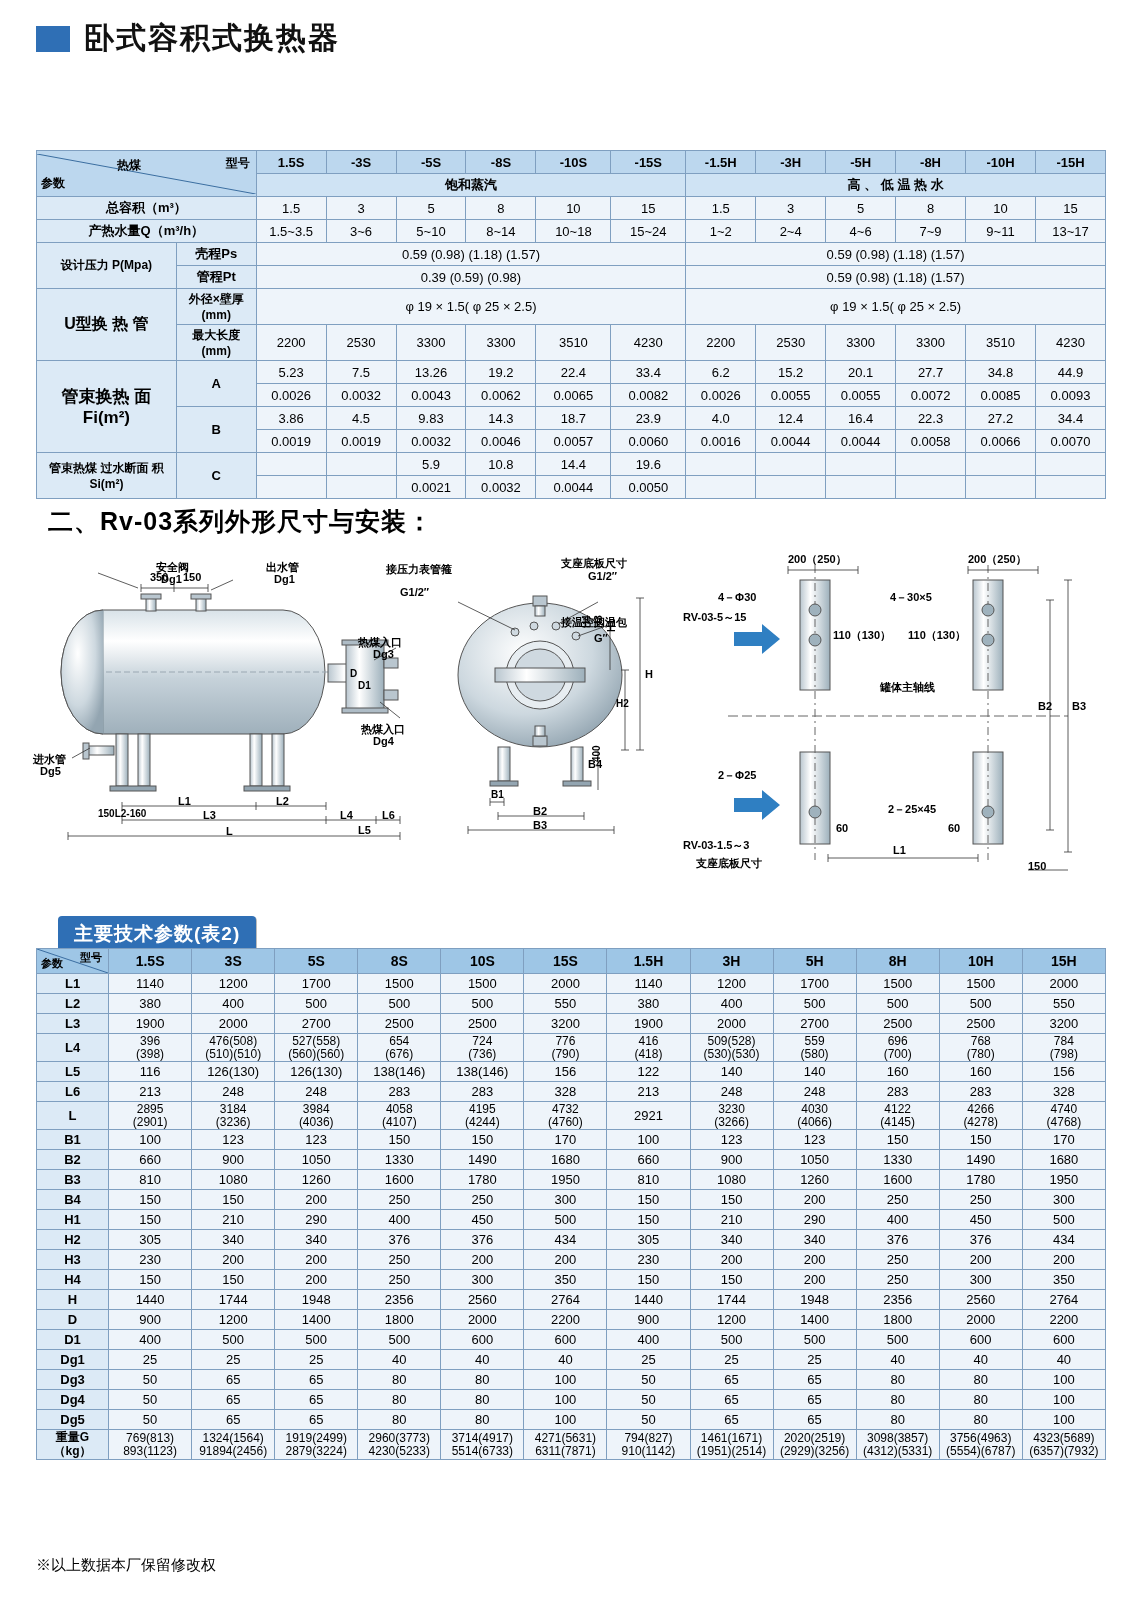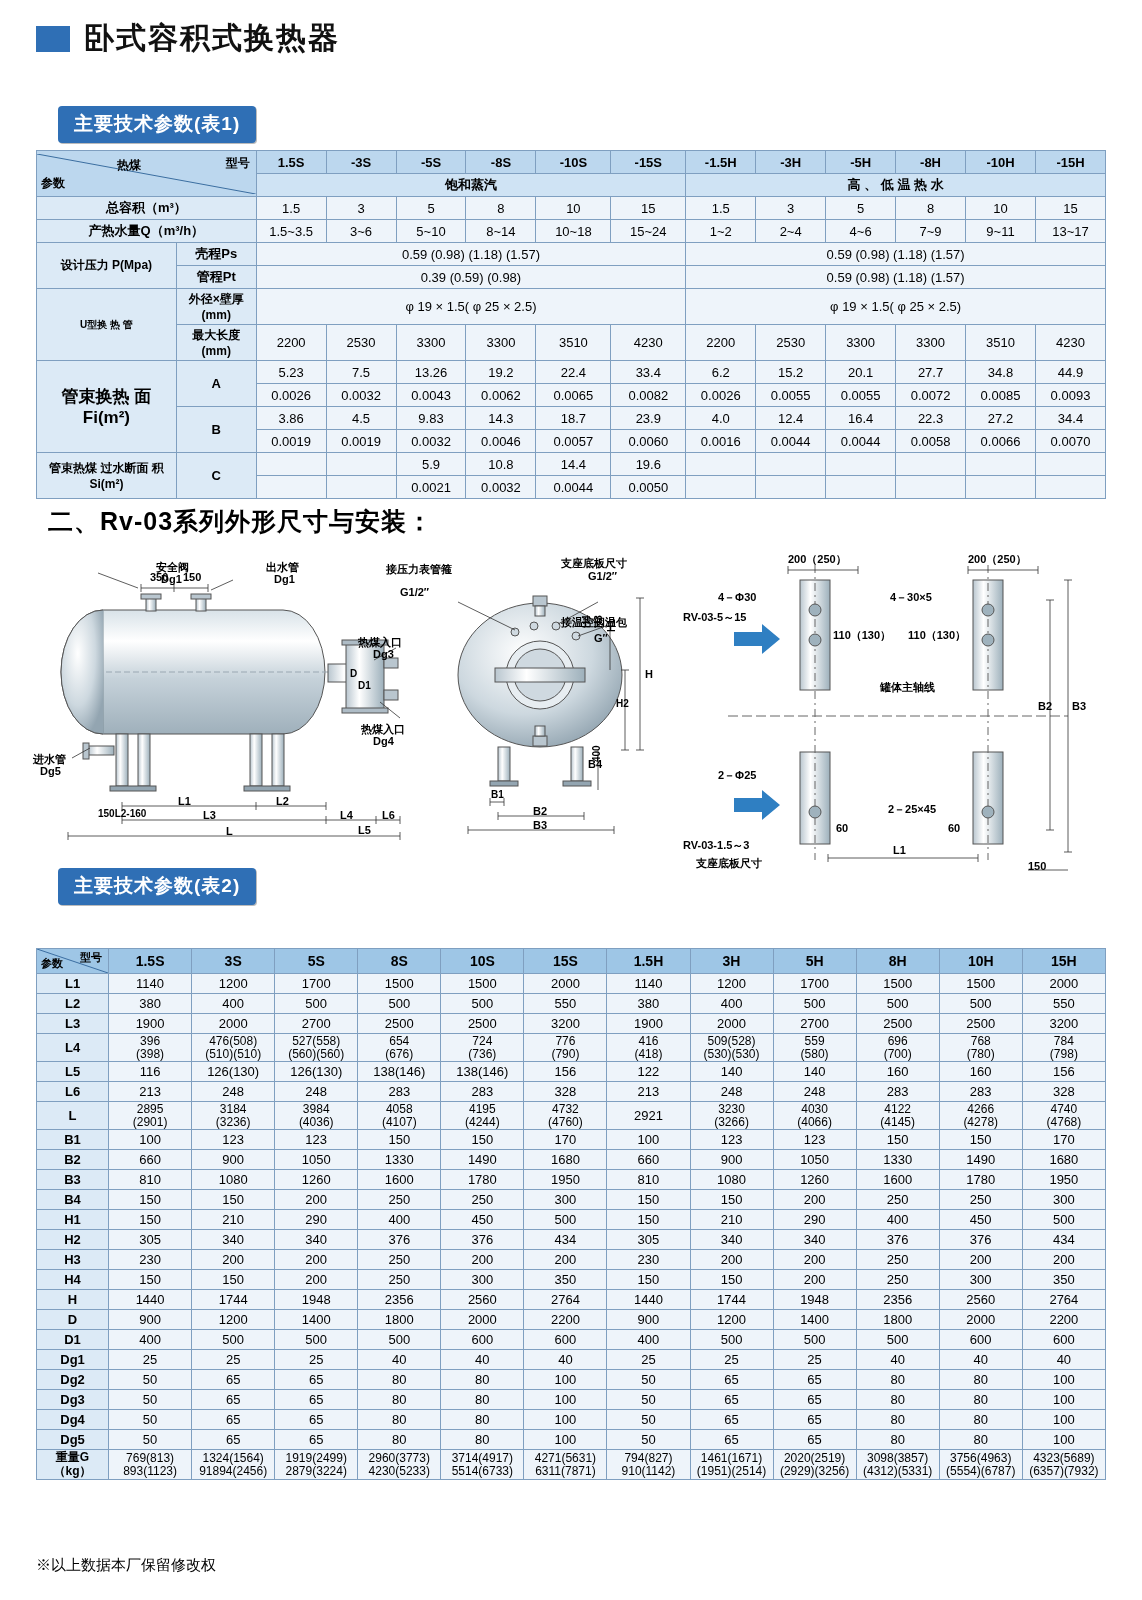--- a/index.html
+++ b/index.html
@@ -23,21 +23,21 @@
     position:absolute;
     background:#2f6fb5;
     color:#fff;
     font-size:19px;font-weight:bold;
     padding:5px 16px 6px 16px;
     border-radius:4px;
     letter-spacing:1px;
     box-shadow:1px 1px 0 #bbb;
   }
   #banner1{left:58px;top:106px;}
-  #banner2{left:58px;top:868px;}
+  #banner2{left:58px;top:916px;}
 
   .section2-title{position:absolute;left:48px;top:505px;font-size:25px;font-weight:bold;letter-spacing:1px;}
 
   
   table{border-collapse:collapse;}
   #t1{position:absolute;left:36px;top:150px;width:1070px;font-size:13px;}
   #t1 td{border:1px solid #7f9fc0;text-align:center;padding:2px 1px;height:18px;background:#eef4fa;}
   #t1 .hdr{background:#bcd7ee;font-weight:bold;}
   #t1 .hdr2{background:#cfe3f4;font-weight:bold;}
   #t1 .lbl{background:#dceaf6;font-weight:bold;text-align:center;}
@@ -66,21 +66,20 @@
 </head>
 <body>
 
 <div class="page">
 
   <div class="title-row">
     <div class="title-mark"></div>
     <div class="title-text">卧式容积式换热器</div>
   </div>
 
-  <div class="banner" id="banner1">主要技术参数(表1)</div>
 
   <table id="t1">
     <colgroup>
       <col style="width:70px">
         <col style="width:70px">
         <col style="width:80px">
       <col style="width:70px">
         <col style="width:70px">
         <col style="width:70px">
         <col style="width:70px">
@@ -160,21 +159,21 @@
       <td colspan="6">0.59 (0.98) (1.18) (1.57)</td>
       <td colspan="6">0.59 (0.98) (1.18) (1.57)</td>
     </tr>
     <tr>
       <td class="lbl">管程Pt</td>
       <td colspan="6">0.39 (0.59) (0.98)</td>
       <td colspan="6">0.59 (0.98) (1.18) (1.57)</td>
     </tr>
 
     <tr>
-      <td class="lbl" colspan="2" rowspan="2" style="font-size:10px">U型换 热 管</td>
+      <td class="lbl" colspan="2" rowspan="2" style="font-size:16px">U型换 热 管</td>
       <td class="lbl small">外径×壁厚(mm)</td>
       <td colspan="6">φ 19 × 1.5( φ 25 × 2.5)</td>
       <td colspan="6">φ 19 × 1.5( φ 25 × 2.5)</td>
     </tr>
     <tr>
       <td class="lbl small">最大长度(mm)</td>
       <td>2200</td>
       <td>2530</td>
       <td>3300</td>
       <td>3300</td>
@@ -830,35 +829,20 @@
           <td>40</td>
           <td>40</td>
           <td>25</td>
           <td>25</td>
           <td>25</td>
           <td>40</td>
           <td>40</td>
           <td>40</td>
         </tr>
         <tr>
-          <td class="lbl">Dg2</td>
-          <td>50</td>
-          <td>65</td>
-          <td>65</td>
-          <td>80</td>
-          <td>80</td>
-          <td>100</td>
-          <td>50</td>
-          <td>65</td>
-          <td>65</td>
-          <td>80</td>
-          <td>80</td>
-          <td>100</td>
-        </tr>
-        <tr>
           <td class="lbl">Dg3</td>
           <td>50</td>
           <td>65</td>
           <td>65</td>
           <td>80</td>
           <td>80</td>
           <td>100</td>
           <td>50</td>
           <td>65</td>
           <td>65</td>

